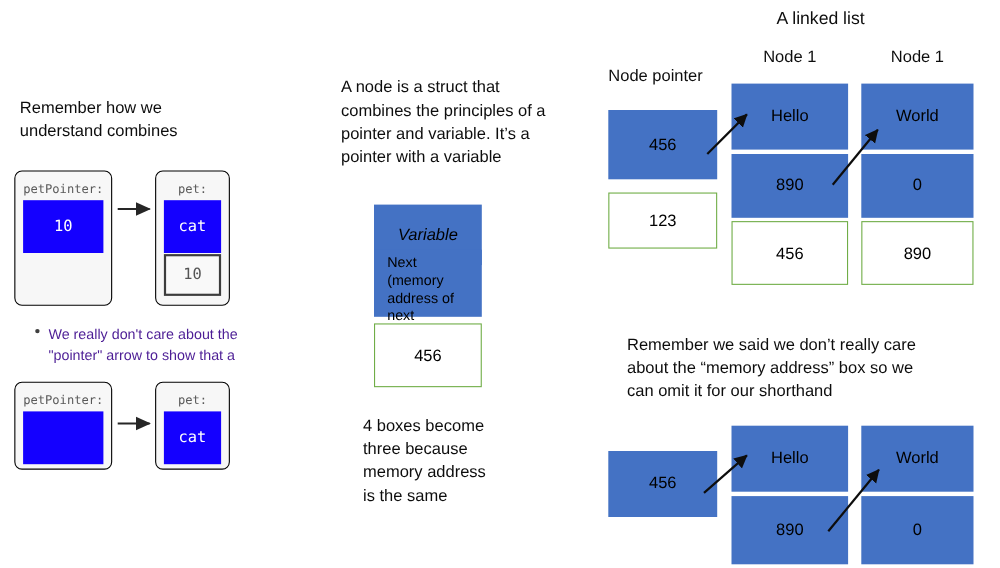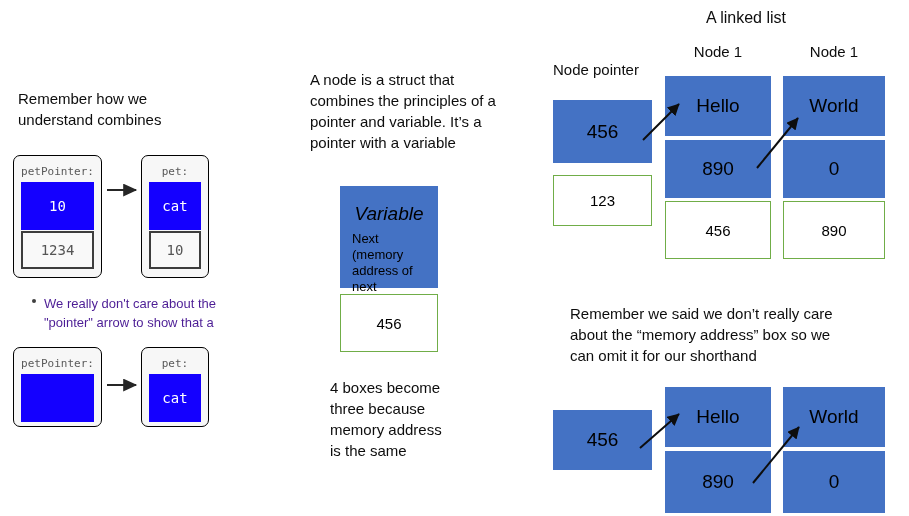--- a/index.html
+++ b/index.html
@@ -89,21 +89,21 @@
   }
 
   
   .box-blue {
     background: #4472c4;
     box-sizing: border-box;
     display: flex;
     align-items: center;
     justify-content: center;
     color: #000000;
-    font-size: 19px;
+    font-size: 15px;
     line-height: 18px;
     text-align: center;
   }
   .box-blue.left-align {
     justify-content: flex-start;
     text-align: left;
     padding: 4px 5px;
     align-items: flex-start;
     font-size: 13px;
     line-height: 16px;
@@ -130,21 +130,20 @@
 </style>
 </head>
 <body>
 
 <div class="abs body-text" style="left:18px; top:88px; width:230px;">Remember how we
 understand combines</div>
 
 <div class="abs code-card" style="left:13px; top:155px; width:89px; height:123px;">
   <div class="code-card-label" style="margin-top:9px;">petPointer:</div>
   <div class="blue-cell" style="margin:4px 7px 0 7px; height:48px;">10</div>
-  <div class="white-cell" style="margin:1px 7px 0 7px; height:38px;">1234</div>
 </div>
 
 <div class="abs code-card" style="left:141px; top:155px; width:68px; height:123px;">
   <div class="code-card-label" style="margin-top:9px;">pet:</div>
   <div class="blue-cell" style="margin:4px 7px 0 7px; height:48px;">cat</div>
   <div class="white-cell" style="margin:1px 7px 0 7px; height:38px;">10</div>
 </div>
 
 <div class="abs" style="left:32px; top:294px; width:196px;">
   <span class="bullet-dot"></span>

